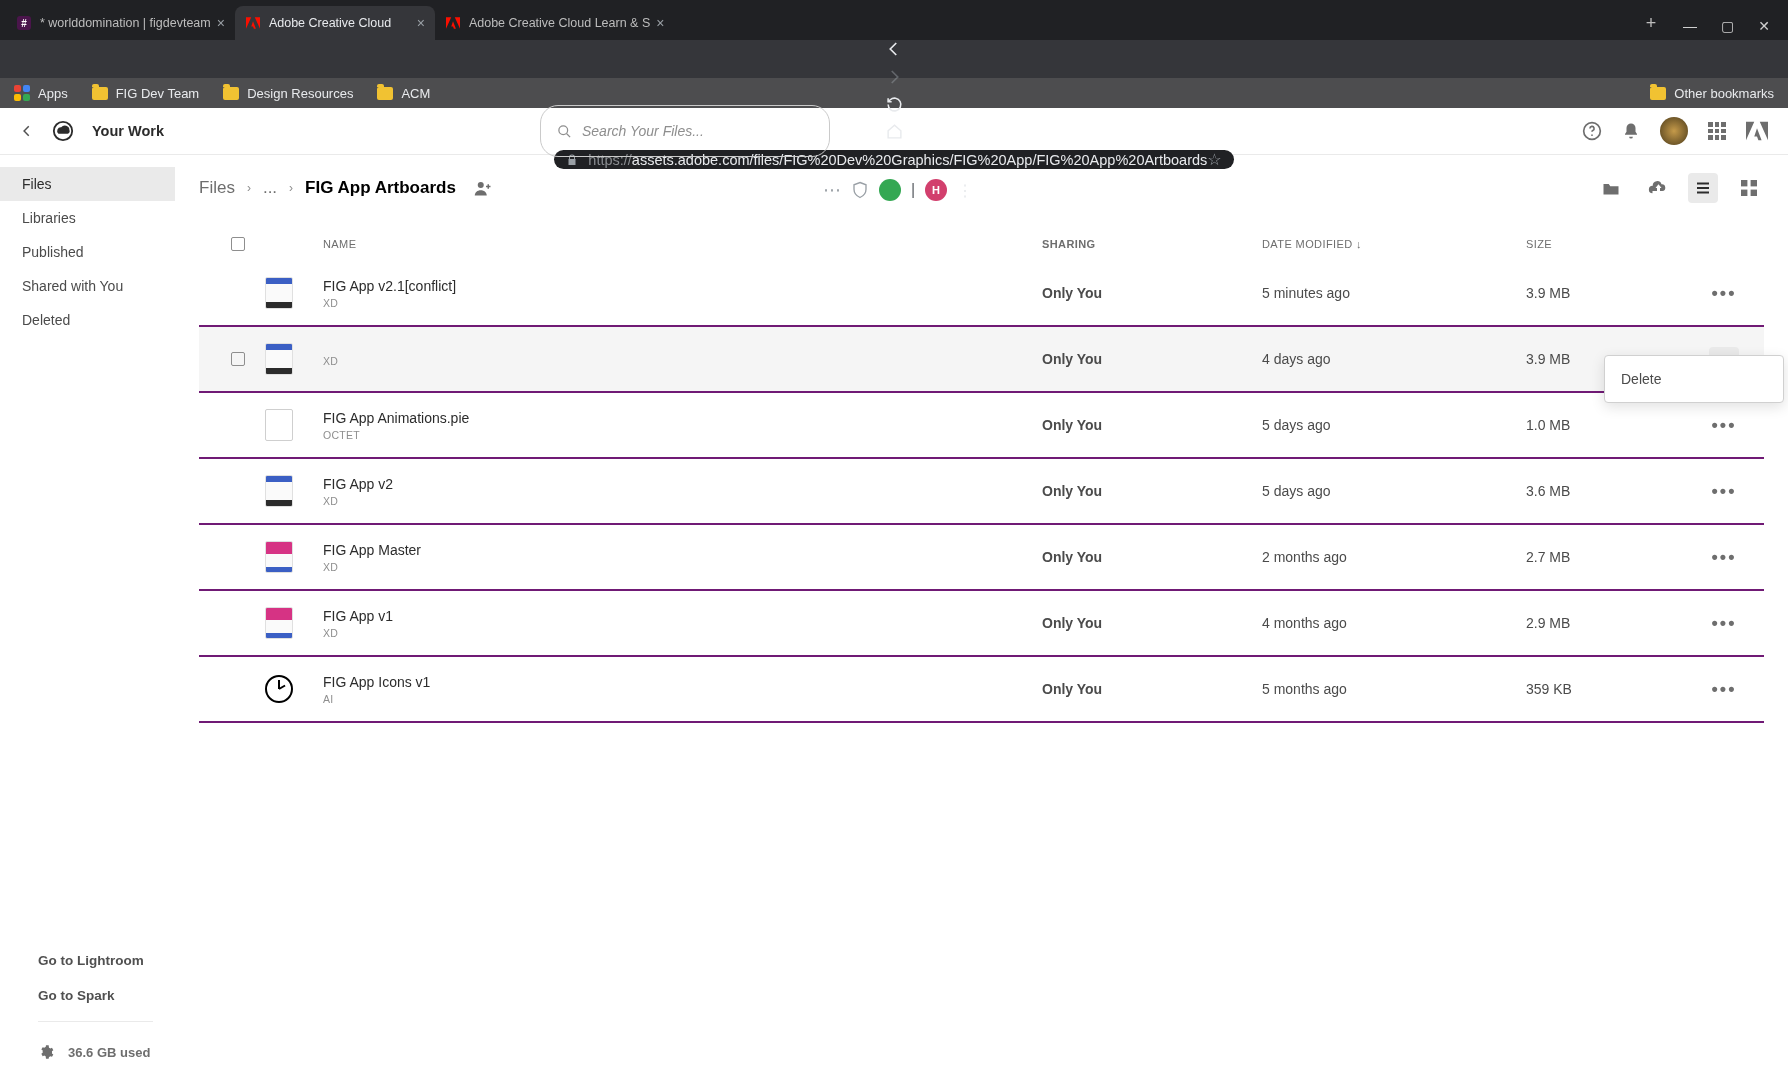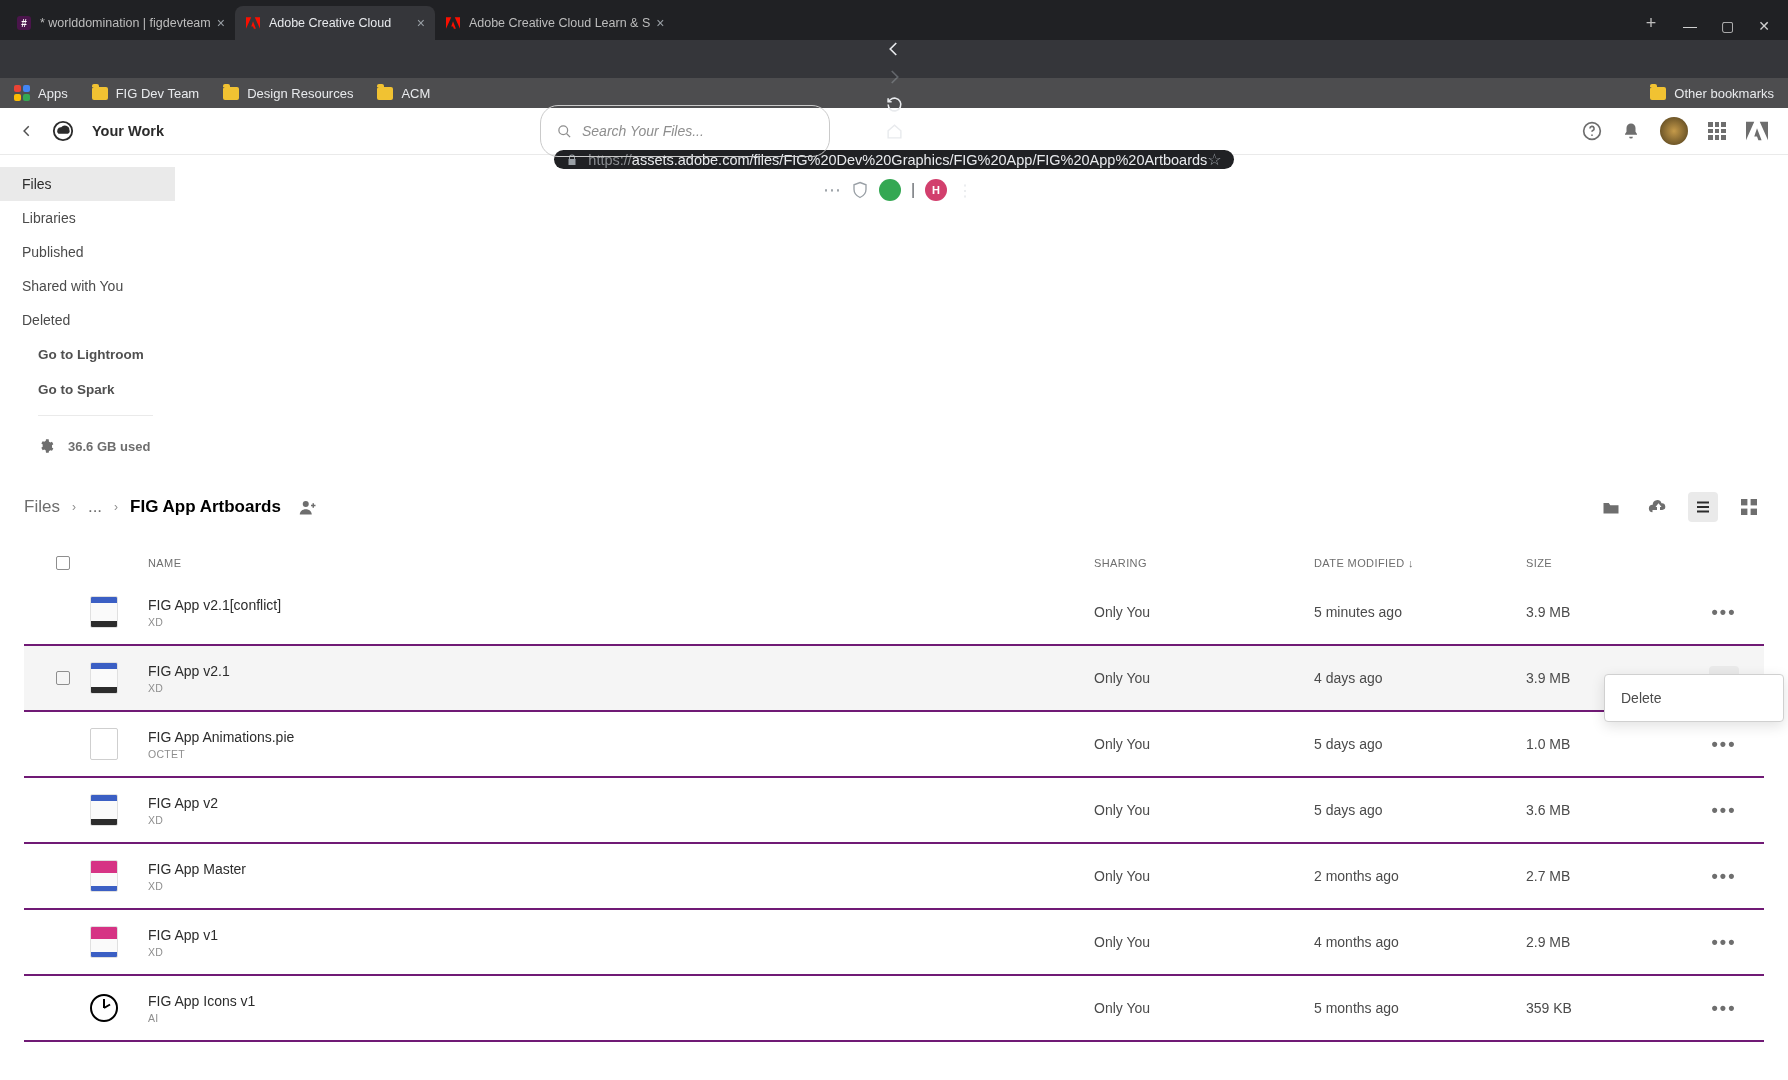--- a/index.html
+++ b/index.html
@@ -39,21 +39,21 @@
   .cc-logo { width:22px;height:22px; }
   .cc-title { font-weight:700; font-size:14.5px; color:#2c2c2c;}
   .cc-search-wrap { margin-left:auto; margin-right:auto; }
   .cc-search { width:290px; height:52px; border:1px solid #cacaca; border-radius:18px; display:flex; align-items:center;
                padding:0 16px; color:#8e8e8e; font-size:14px; font-style:italic; gap:10px;}
   .cc-right { margin-left:auto; display:flex; align-items:center; gap:20px; color:#6e6e6e;}
   .cc-avatar { width:28px;height:28px;border-radius:50%;background:radial-gradient(circle,#c59a4a,#4a3a1a);}
   .cc-app-sw { width:18px;height:18px; display:grid; grid-template-columns:repeat(3,1fr); grid-template-rows:repeat(3,1fr); gap:2px;}
   .cc-app-sw div{background:#6e6e6e;}
   
-  .main { display:flex; height:calc(1080px - 40px - 38px - 30px - 47px);flex-direction:column;}
+  .main { display:flex; height:calc(1080px - 40px - 38px - 30px - 47px);}
   .sidebar { width:175px; border-right:0; padding-top:12px; display:flex; flex-direction:column;}
   .side-item { height:34px; display:flex; align-items:center; padding:0 22px; font-size:14px; color:#4b4b4b; cursor:pointer;}
   .side-item.active { background:#eaeaea; color:#2c2c2c;}
   .side-bottom { margin-top:auto; padding:0 22px 20px 38px; font-size:13.5px; color:#505050;font-weight:bold;}
   .side-bottom .link{ padding:10px 0; border-top:0; }
   .side-bottom .divider{ height:1px;background:#eaeaea;margin:8px 0;}
   .side-storage{ display:flex;align-items:center;gap:14px;padding-top:14px;font-size:13px;color:#6e6e6e;}
   
   .content { flex:1; padding:18px 24px 0 24px; position:relative;}
   .crumbs-row { display:flex; align-items:center; }
@@ -63,22 +63,22 @@
   .crumbs .addp{ margin-left:6px; color:#6e6e6e; font-size:15px;}
   .view-ctrls { margin-left:auto; display:flex; align-items:center; gap:16px; color:#6e6e6e;}
   .view-btn { width:30px;height:30px;display:flex;align-items:center;justify-content:center;border-radius:4px;}
   .view-btn.active{ background:#eaeaea; color:#2c2c2c;}
   
   .tbl { margin-top:24px; }
   .thead { display:flex; align-items:center; height:34px; font-size:11px; letter-spacing:0.4px; color:#6e6e6e; padding:0 12px;}
   .col-cb   { width:54px; display:flex; justify-content:center;}
   .col-ico  { width:58px; }
   .col-name { flex:1; }
-  .col-share{ width:220px; }
-  .col-date { width:212px; }
+  .col-share{ width:220px;font-weight:bold; }
+  .col-date { width:264px; }
   .col-size { width:170px;}
   .col-act  { width:56px; display:flex; justify-content:center;}
   .cbx { width:14px;height:14px;border:1.5px solid #8e8e8e;border-radius:2px;}
   .trow { display:flex; align-items:center; height:66px; border-bottom:2px solid #701a75; padding:0 12px; font-size:14px; color:#4b4b4b; position:relative;}
   .trow.hover { background:#f5f5f5;}
   .trow.hover .col-act .more{ background:#eaeaea; border-radius:4px;}
   .fname { color:#2c2c2c; }
   .ftype { font-size:10.5px; color:#8e8e8e; letter-spacing:0.3px; margin-top:3px;}
   .thumb { width:28px;height:32px; background:#fff; border:1px solid #e0e0e0; border-radius:2px; display:flex;flex-direction:column;overflow:hidden;}
   .thumb .bar1{height:6px;background:#3b5fc4;}
@@ -378,21 +378,20 @@
               <span class="cbx"></span>
             </div>
             <div class="col-ico">
               <div class="thumb">
                 <div class="bar1"></div>
                 <div class="mid"></div>
                 <div class="bar2"></div>
               </div>
             </div>
             <div class="col-name">
-              <div class="fname">FIG App v2.1</div>
               <div class="ftype">XD</div>
             </div>
             <div class="col-share">Only You</div>
             <div class="col-date">4 days ago</div>
             <div class="col-size">3.9 MB</div>
             <div class="col-act">
               <span class="more">•••</span>
             </div>
           </div>
           <div class="trow">

